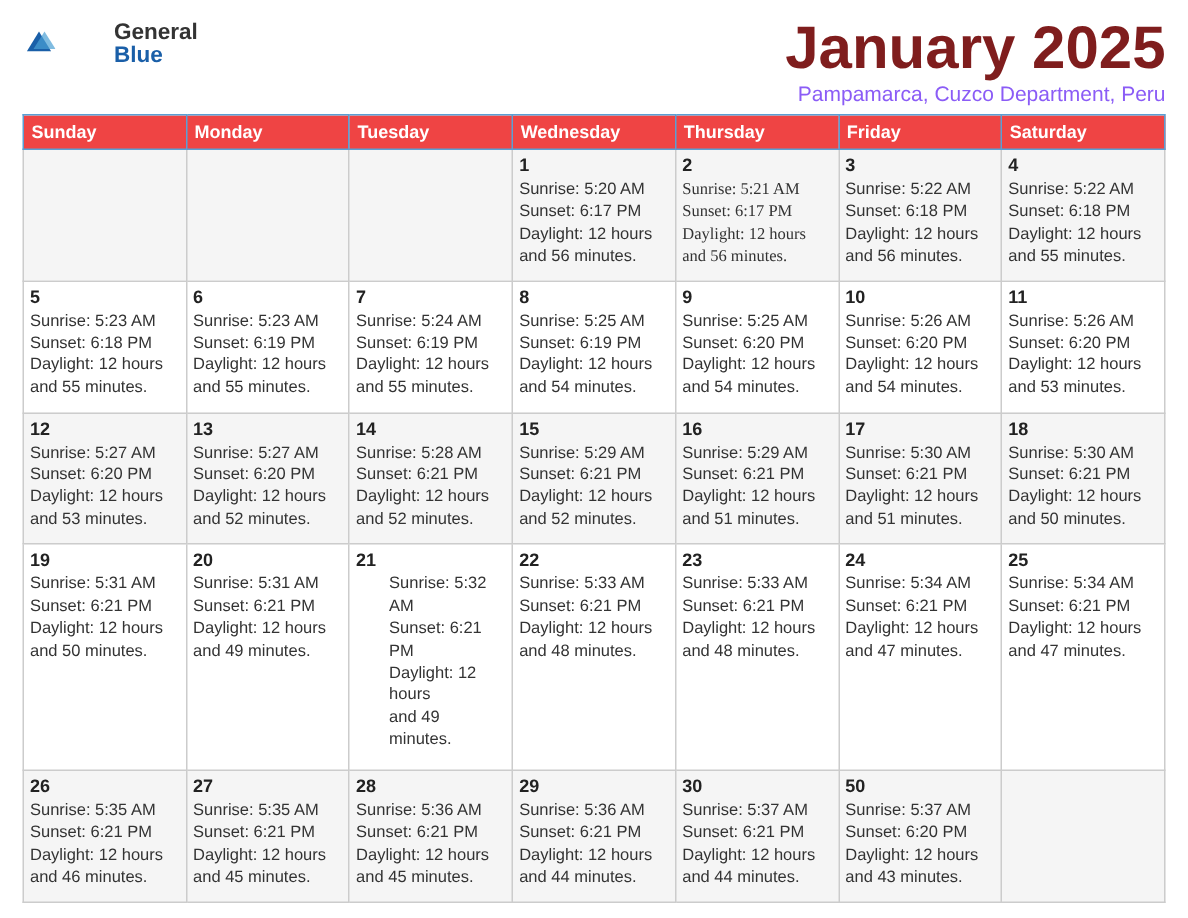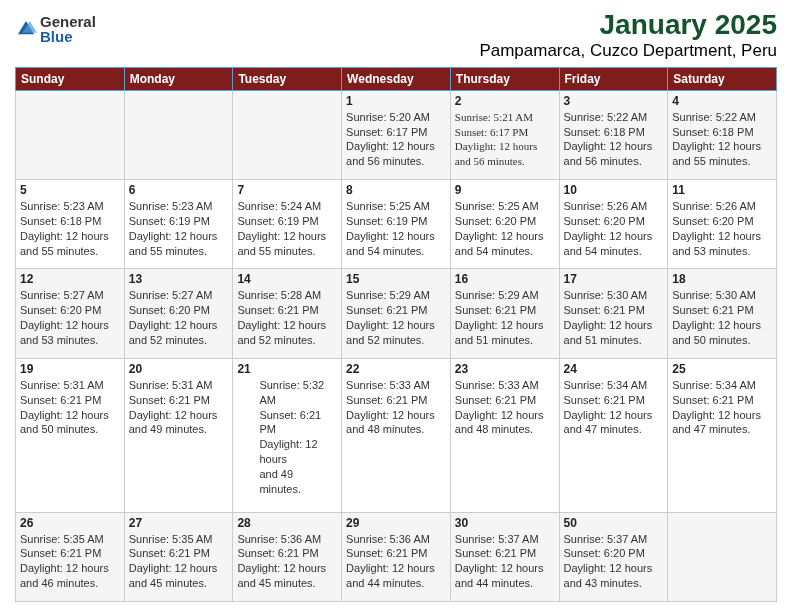--- a/index.html
+++ b/index.html
@@ -20,20 +20,21 @@
     .header {
       display: flex;
       align-items: flex-start;
       justify-content: space-between;
       margin-bottom: 6px;
     }
     .logo {
       display: flex;
       align-items: center;
       margin-top: 4px;
+      gap: 36px;
     }
     .logo-text {
       display: flex;
       flex-direction: column;
       line-height: 1;
     }
     .logo-general {
       font-size: 15px;
       font-weight: bold;
       color: #333;
@@ -45,28 +46,28 @@
     }
     .logo-icon {
       width: 22px;
       height: 22px;
       margin-right: 3px;
     }
     .title-block {
       text-align: right;
     }
     .main-title {
-      font-size: 28px;
-      font-weight: bold;
-      color: #14532d;
+      font-size: 40px;
+      font-weight: bold;
+      color: #7f1d1d;
       line-height: 1.1;
     }
     .subtitle {
-      font-size: 17px;
-      color: #000000;
+      font-size: 14px;
+      color: #8b5cf6;
     }
     .calendar {
       width: 100%;
       border-collapse: collapse;
       flex: 1;
     }
     .calendar th {
       background: #2b6cb0;
       color: #fff;
       text-align: left;
@@ -98,21 +99,21 @@
     .empty-cell {
       background: #f9f9f9;
     }
     tr:nth-child(odd) td {
       background: #f5f5f5;
     }
     tr:nth-child(even) td {
       background: #ffffff;
     }
     .calendar thead tr th {
-      background: #7f1d1d;
+      background: #ef4444;
     }
   </style>
 </head>
 <body>
 
 <div class="page">
   <div class="header">
     <div class="logo">
       <svg class="logo-icon" viewBox="0 0 30 30">
         <polygon points="15,4 26,22 4,22" fill="#1a5fa8"></polygon>

